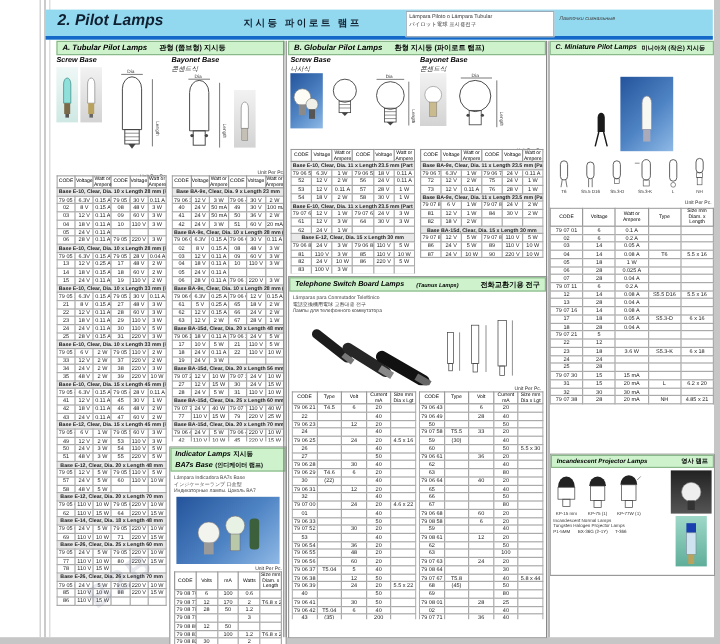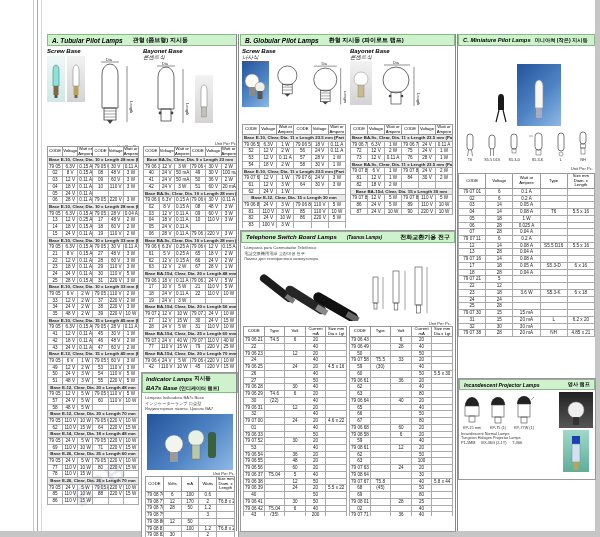--- a/index.html
+++ b/index.html
@@ -53,20 +53,29 @@
 </style>
 </head>
 <body>
 
 <div class="page">
 
   <div class="edge" style="left:33px;background:#c9c9c9"></div>
   <div class="edge" style="left:37px;background:#aaaaaa"></div>
   <div class="edge" style="left:41px;background:#d8d8d8"></div>
 
+  <div class="hdr">
+    <span class="hdr-title">2. Pilot Lamps</span>
+    <span class="hdr-kr">지시등 파이로트 램프</span>
+    <div class="hdr-note">
+      <div>Lámpara Piloto o Lámpara Tubular</div>
+      <div>パイロット電球 표시용전구</div>
+    </div>
+    <span class="hdr-note-r">Лампочки сигнальные</span>
+  </div>
 
   <div class="col col-a">
     <div class="secbar">
       <span class="t">A. Tubular Pilot Lamps</span>
       <span class="k">관형 (쯤브형) 지시등</span>
     </div>
 
     <div style="position:absolute;left:0;top:14px;width:92px;height:96px;">
       <div class="lbl">Screw Base</div>
       <div style="display:flex;gap:2px;margin-top:2px;">

